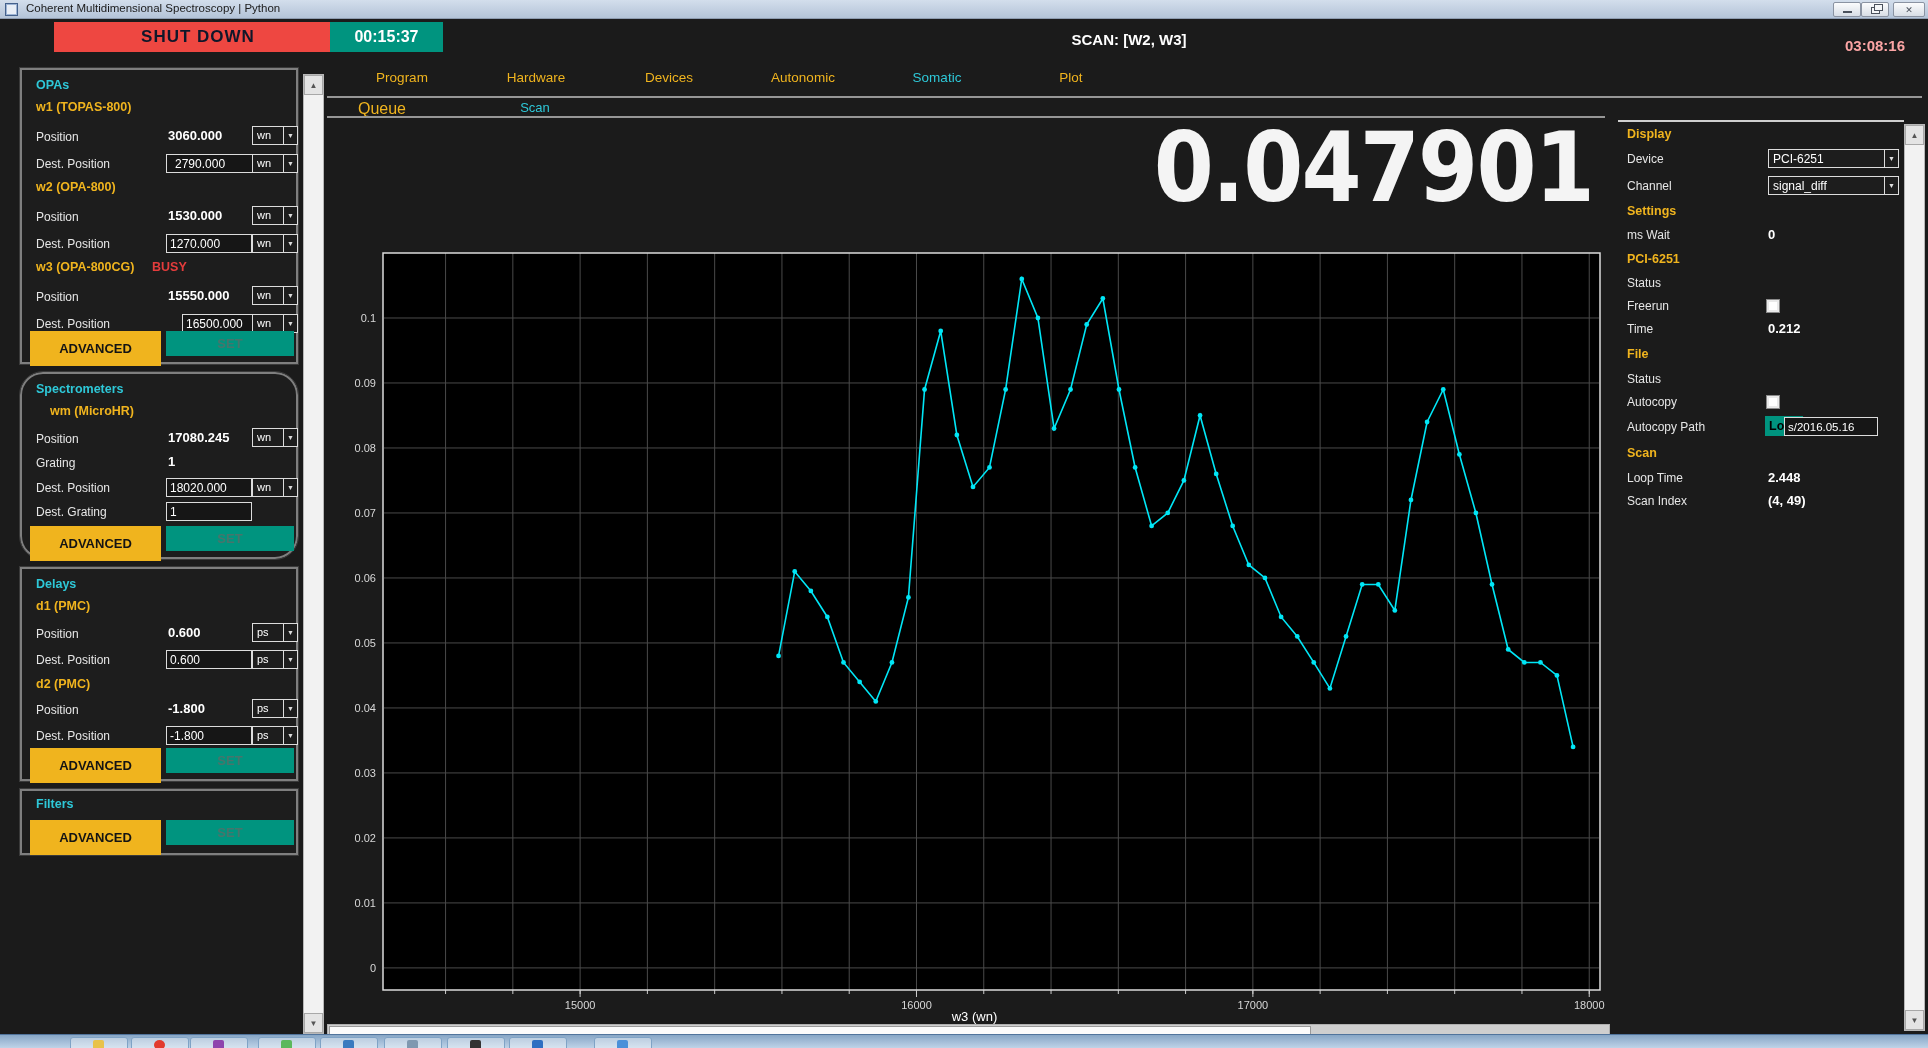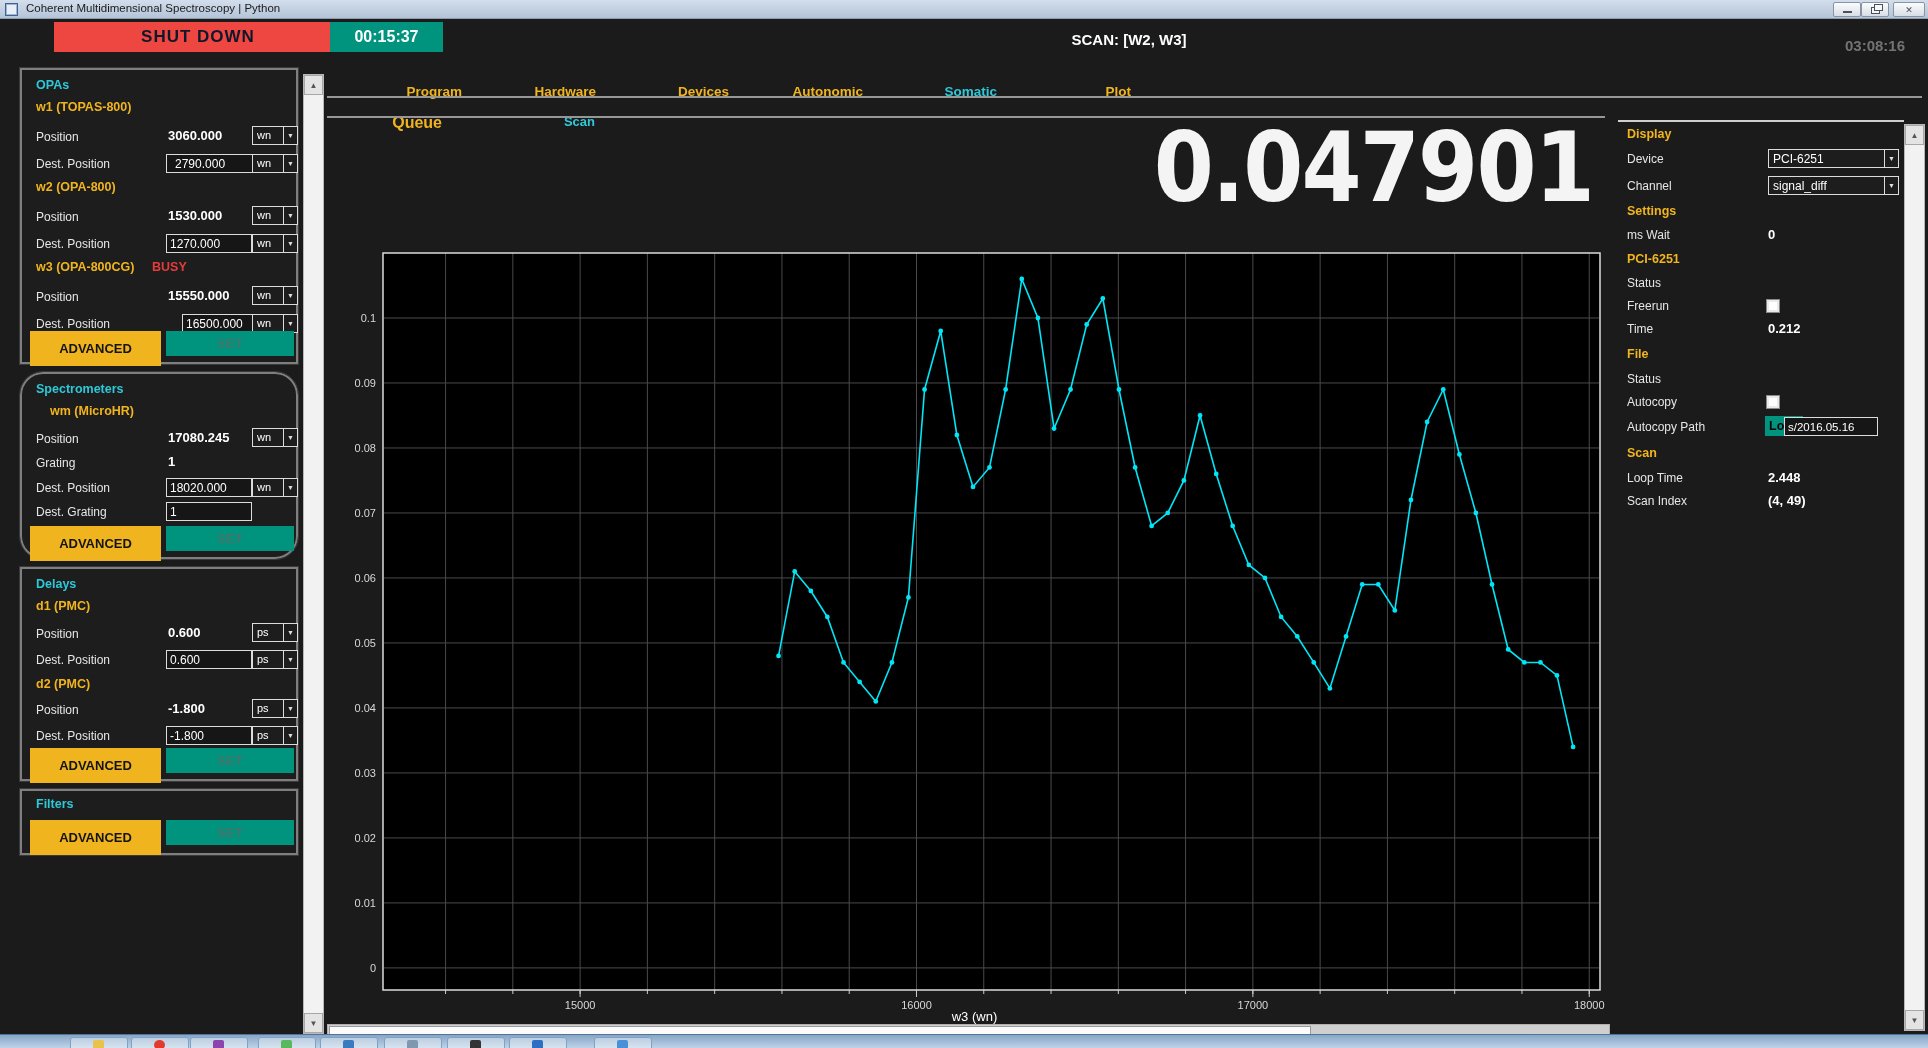--- a/index.html
+++ b/index.html
@@ -20,23 +20,23 @@
     border:1px solid #4a515c;background:#f4f6f8;}
   .close-x::after{content:"✕";font-size:9px;color:#4a515c;font-weight:bold;}
   
   .shutdown{position:absolute;left:16px;top:22px;width:288px;height:30px;background:#ee4741;
     display:flex;align-items:center;justify-content:center;color:#0f172a;font-weight:bold;
     font-size:17px;letter-spacing:1px;margin-left:38px;}
   .timerbox{position:absolute;left:330px;top:22px;width:113px;height:30px;background:#00947f;
     display:flex;align-items:center;justify-content:center;color:#fff;font-weight:bold;font-size:16px;}
   .scanhdr{position:absolute;left:999px;top:31px;width:260px;text-align:center;color:#fff;
     font-weight:bold;font-size:15px;}
-  .clock{position:absolute;left:1845px;top:37px;color:#737373;font-weight:bold;font-size:15px;}
-  
-  .tab{position:absolute;width:120px;text-align:right;font-weight:bold;font-size:13.5px;color:#f0b41e;cursor:default;margin-top:14px;}
+  .clock{position:absolute;left:1845px;top:37px;color:#fca5a5;font-weight:bold;font-size:15px;}
+  
+  .tab{position:absolute;width:120px;text-align:center;font-weight:normal;font-size:13.5px;color:#f0b41e;cursor:default;}
   .tab.active{color:#2ec8d8;}
   .sep{position:absolute;background:#969696;height:2px;}
   
   .gbox{position:absolute;border:2px solid #7f7f7f;outline:1px solid #3a3a3a;background:#1d1d1d;width:274px;}
   .sec{position:absolute;color:#2ec8d8;font-weight:bold;font-size:12.5px;}
   .sec-y{position:absolute;color:#f0b41e;font-weight:bold;font-size:12.5px;}
   .motor{position:absolute;color:#f0b41e;font-weight:bold;font-size:12.5px;}
   .busy{position:absolute;color:#e43c3c;font-weight:bold;font-size:12.5px;}
   .lbl{position:absolute;color:#e6e6e6;font-size:12px;line-height:14px;}
   .val{position:absolute;color:#fff;font-weight:bold;font-size:13px;white-space:nowrap;}

